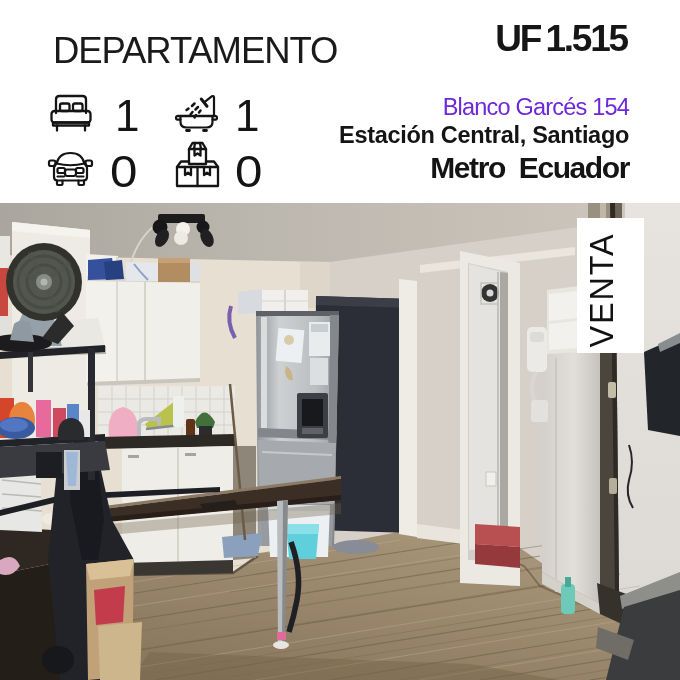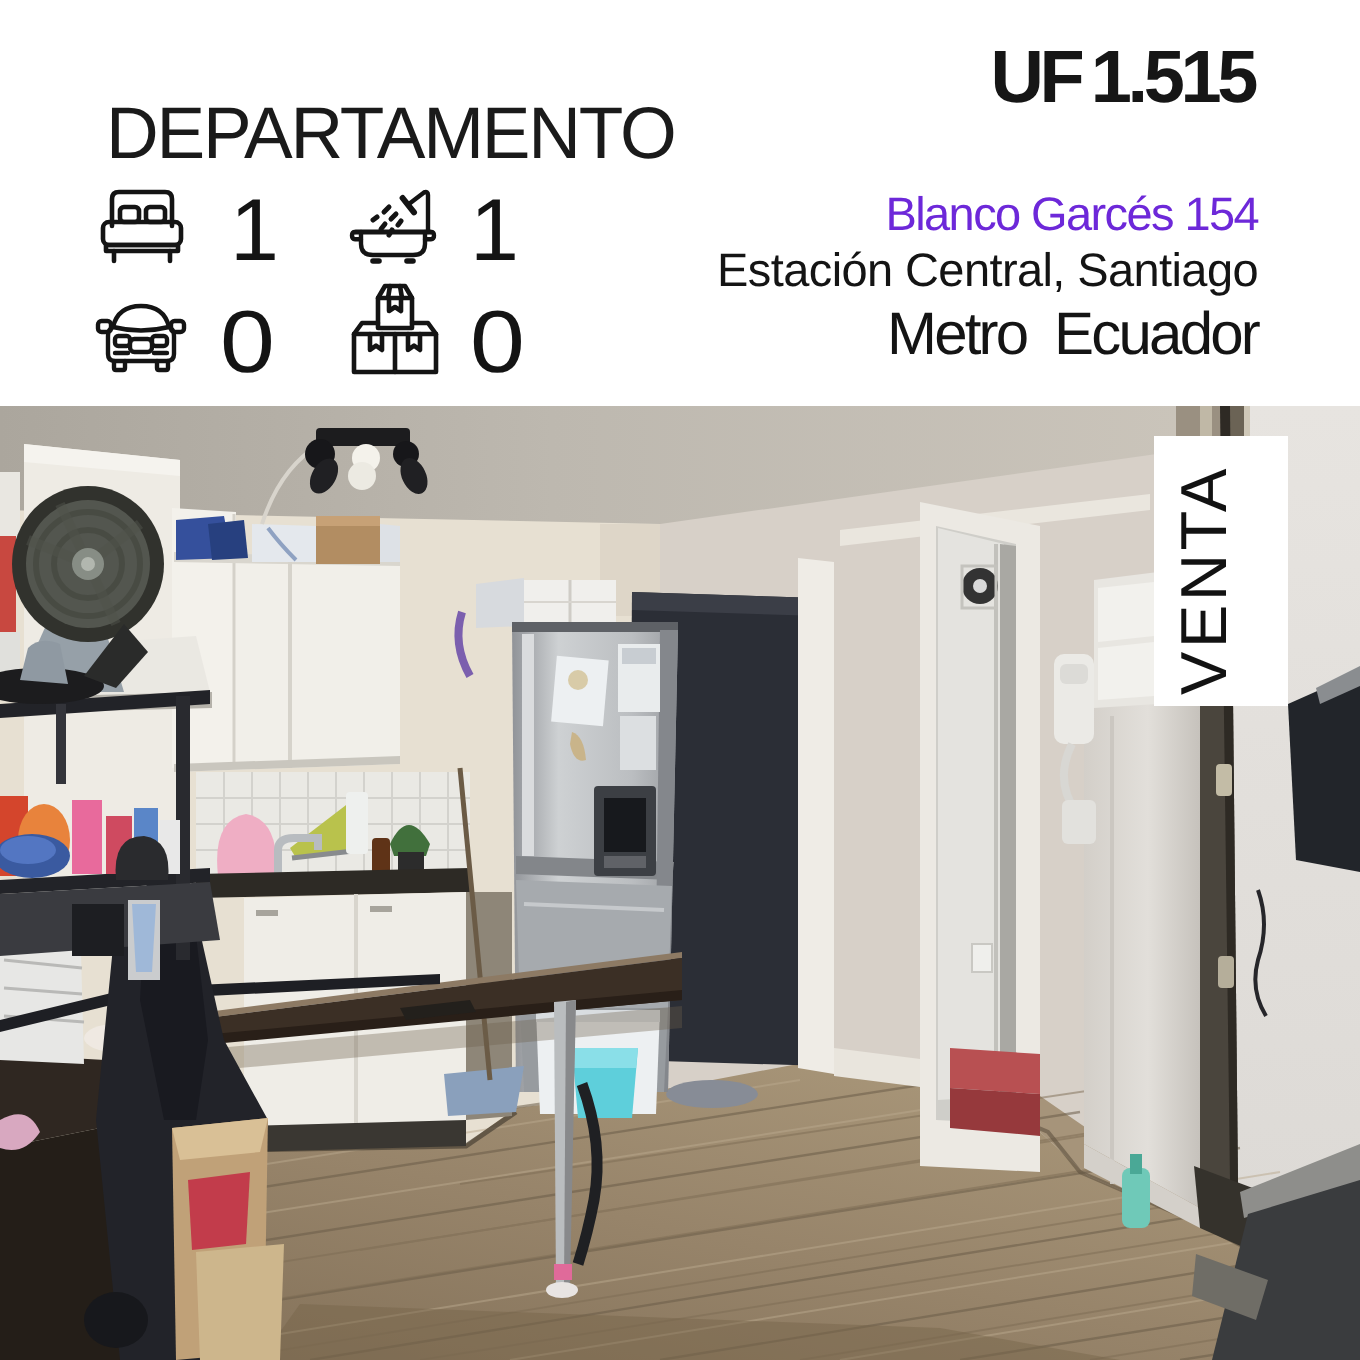--- a/index.html
+++ b/index.html
@@ -3,21 +3,21 @@
 <meta charset="utf-8">
 <style>
   html,body{margin:0;padding:0;}
   body{width:680px;height:680px;background:#ffffff;position:relative;overflow:hidden;
        font-family:"Liberation Sans", sans-serif;}
   .abs{position:absolute;}
 </style>
 </head>
 <body>
 
-<div class="abs" style="left:53px;top:29.5px;font-size:36.5px;font-weight:400;letter-spacing:-1.1px;color:#1a1a1a;margin-top:16px;">DEPARTAMENTO</div>
+<div class="abs" style="left:53px;top:29.5px;font-size:36.5px;font-weight:400;letter-spacing:-1.1px;color:#1a1a1a;">DEPARTAMENTO</div>
 
 <div class="abs" style="right:53px;top:18px;font-size:37px;font-weight:700;letter-spacing:-2.2px;color:#161616;">UF 1.515</div>
 
 <svg class="abs" style="left:48px;top:93px;" width="46" height="39" viewBox="0 0 46 39">
   <g fill="none" stroke="#141414" stroke-width="2.3" stroke-linejoin="round" stroke-linecap="round">
     <path d="M8 20 L8 6.5 Q8 3 11.5 3 L34.5 3 Q38 3 38 6.5 L38 20"></path>
     <rect x="12" y="10.5" width="9.5" height="7.5" rx="2"></rect>
     <rect x="25" y="10.5" width="9.5" height="7.5" rx="2"></rect>
     <rect x="3.5" y="18" width="39" height="11.5" rx="3"></rect>
     <path d="M5 29.5 L41 29.5 L41 32.5 L5 32.5 Z"></path>
@@ -71,23 +71,23 @@
     <path d="M23.5 28 L23.5 47"></path>
     <path d="M11 28 L11 36 L14 33.8 L17 36 L17 28"></path>
     <path d="M30 28 L30 36 L33 33.8 L36 36 L36 28"></path>
   </g>
 </svg>
 
 <div class="abs" style="left:235px;top:146.5px;font-size:44px;font-weight:400;color:#141414;transform:scaleX(1.12);transform-origin:left;">0</div>
 
 <div class="abs" style="right:51px;top:94px;font-size:23.5px;font-weight:400;letter-spacing:-0.8px;color:#6d28d9;">Blanco Garcés 154</div>
 
-<div class="abs" style="right:51px;top:121.5px;font-size:23.5px;font-weight:400;letter-spacing:-0.3px;color:#141414;">Estación Central, Santiago</div>
-
-<div class="abs" style="right:51px;top:151px;font-size:30px;font-weight:400;letter-spacing:-1.4px;color:#141414;">Metro&nbsp;&nbsp;Ecuador</div>
+<div class="abs" style="right:51px;top:121.5px;font-size:23.5px;font-weight:700;letter-spacing:-0.3px;color:#141414;">Estación Central, Santiago</div>
+
+<div class="abs" style="right:51px;top:151px;font-size:30px;font-weight:700;letter-spacing:-1.4px;color:#141414;">Metro&nbsp;&nbsp;Ecuador</div>
 
 <svg class="abs" style="left:0;top:203px;" width="680" height="477" viewBox="0 203 680 477">
   <defs>
     <linearGradient id="ceil" x1="0" y1="0" x2="1" y2="0">
       <stop offset="0" stop-color="#aba69d"></stop>
       <stop offset="0.45" stop-color="#bdb8af"></stop>
       <stop offset="1" stop-color="#cbc5bb"></stop>
     </linearGradient>
     <linearGradient id="floorg" x1="0" y1="1" x2="0.9" y2="0">
       <stop offset="0" stop-color="#816f57"></stop>

